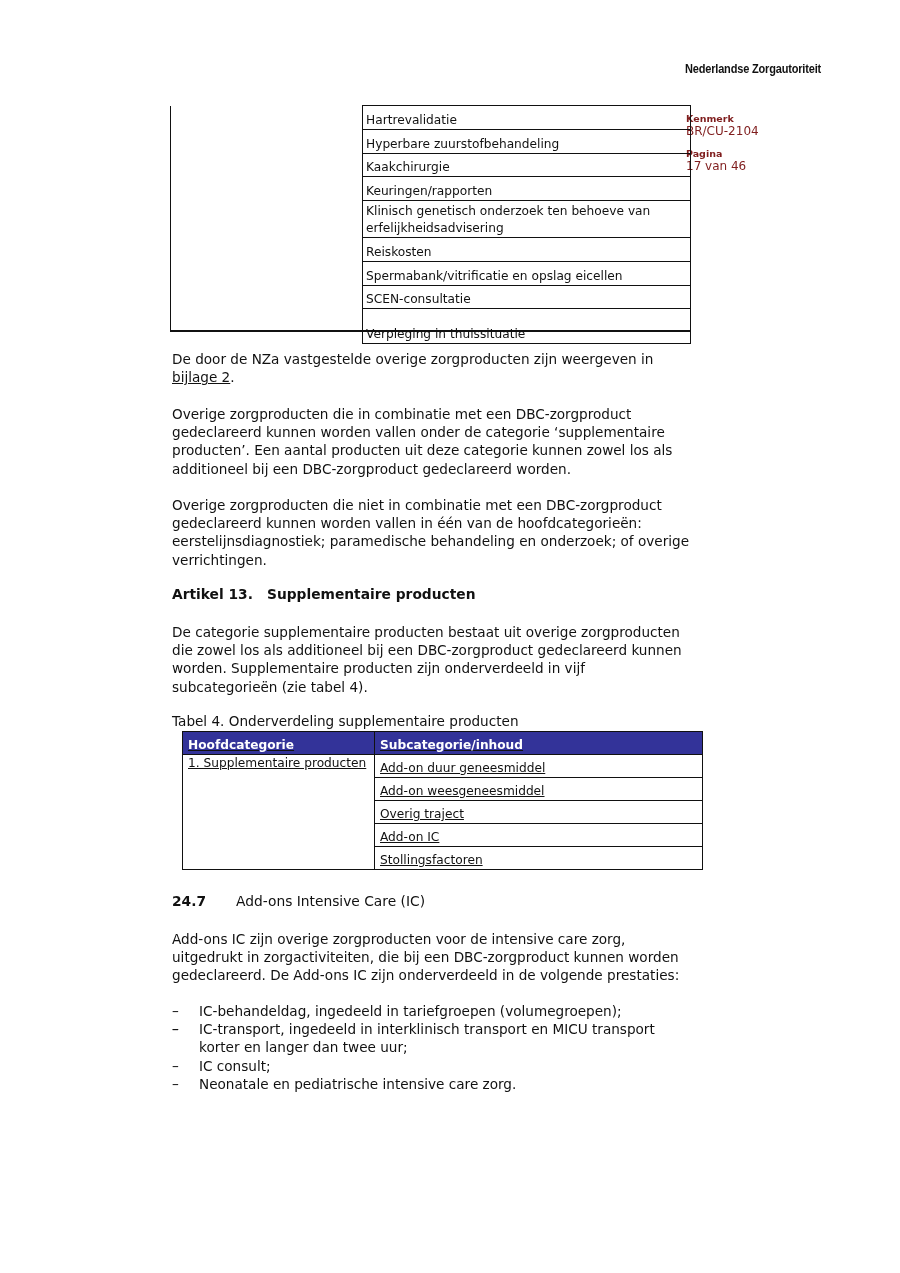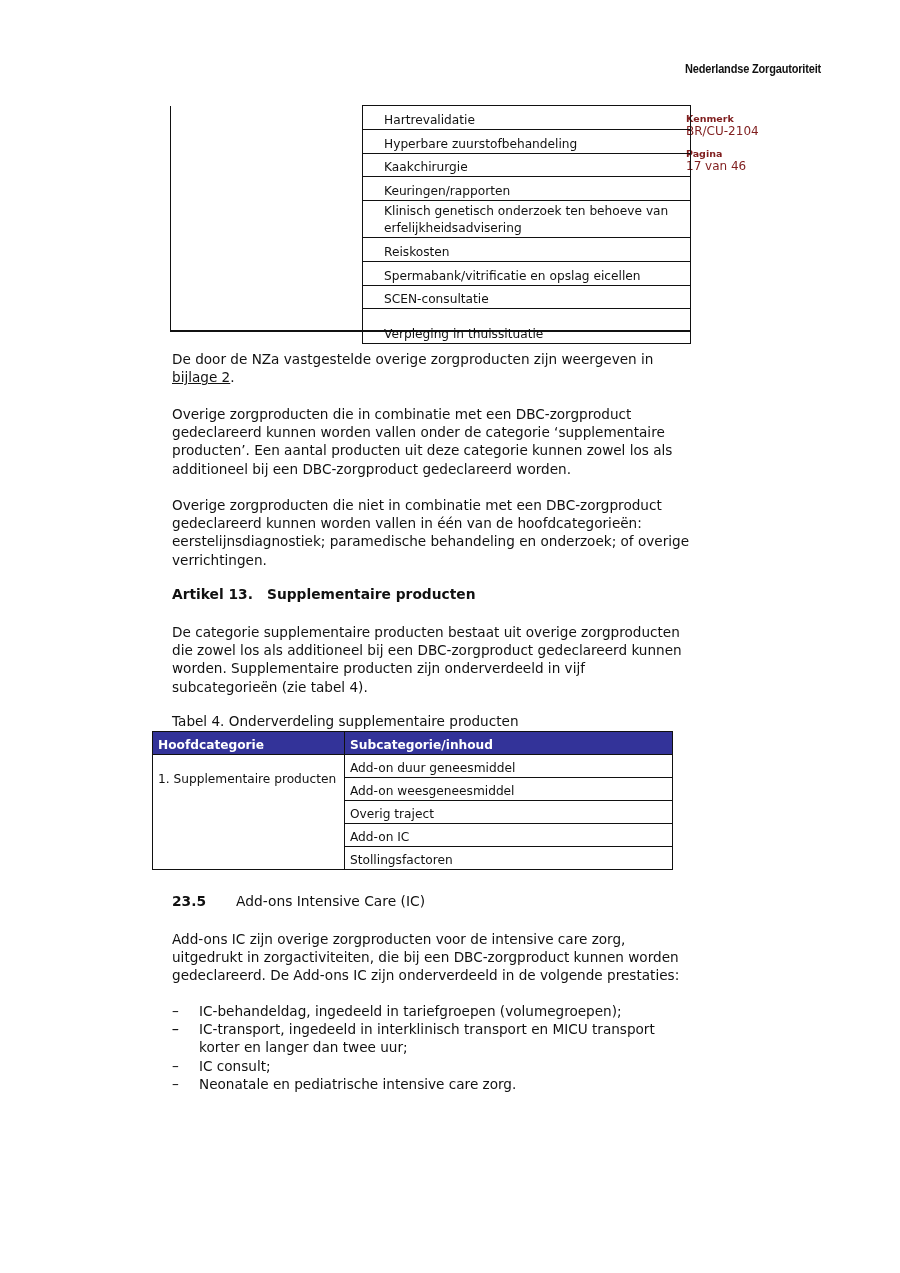--- a/index.html
+++ b/index.html
@@ -7,33 +7,33 @@
          font-family: "DejaVu Sans", sans-serif; color: #111; }
   .brand { position: absolute; left: 685px; top: 62px; font-family: "Liberation Sans", sans-serif;
            font-weight: bold; font-size: 12.5px; color: #111; letter-spacing: -0.2px; transform: scaleX(0.88); transform-origin: left; }
   .meta { position: absolute; left: 686px; top: 113px; font-size: 12px; color: #7f1d1d; }
   .meta .lbl { font-weight: bold; font-size: 9.5px; line-height: 11px; }
   .meta .val { font-size: 12px; line-height: 14px; margin-bottom: 10px; }
 
   .t1-left { position: absolute; left: 170px; top: 106px; width: 1px; height: 226px; background: #111; }
   .t1-bottom { position: absolute; left: 170px; top: 330px; width: 521px; height: 2px; background: #111; }
   table.t1 { position: absolute; left: 362px; top: 105px; width: 329px; border-collapse: collapse; }
-  table.t1 td { border: 1.5px solid #111; font-size: 12.2px; padding: 0 21px; vertical-align: bottom; line-height: 17px; }
+  table.t1 td { border: 1.5px solid #111; font-size: 12.2px; padding: 0 3px; vertical-align: bottom; line-height: 17px; }
 
   .para { position: absolute; left: 172px; width: 520px; font-size: 13.6px; line-height: 18.2px; color: #111; }
   .para u { text-decoration: underline; }
   .h-art { position: absolute; left: 172px; top: 586px; font-size: 13.8px; font-weight: bold; }
   .h-art span.gap { display: inline-block; width: 14px; }
 
   .caption { position: absolute; left: 172px; top: 713px; font-size: 13.6px; }
-  table.t2 { position: absolute; left: 152px; top: 731px; width: 521px; border-collapse: collapse; }
+  table.t2 { position: absolute; left: 182px; top: 731px; width: 521px; border-collapse: collapse; text-decoration: underline; }
   table.t2 th { background: #333399; color: #fff; font-size: 12.2px; text-align: left; padding: 4px 5px 0 5px;
                 border: 1.5px solid #111; height: 18px; font-weight: bold; }
   table.t2 td { border: 1.5px solid #111; font-size: 12.2px; padding: 0 5px; vertical-align: bottom; height: 22px; line-height: 17px; }
-  table.t2 td.main { vertical-align: top; padding-top: 16px; width: 181px; }
+  table.t2 td.main { vertical-align: top; padding-top: 0; width: 181px; }
 
   .h-sec { position: absolute; left: 172px; top: 893px; font-size: 13.8px; }
   .h-sec b { display: inline-block; width: 64px; }
   ul.dash { position: absolute; left: 172px; top: 1002px; margin: 0; padding: 0; list-style: none; width: 520px; }
   ul.dash li { position: relative; padding-left: 27px; font-size: 13.6px; line-height: 18.2px; }
   ul.dash li .dash-icon { position: absolute; left: 0; top: 0; }
 </style>
 </head>
 <body>
 
@@ -114,21 +114,21 @@
   <tr>
         <td>Add-on IC</td>
       </tr>
   <tr>
         <td>Stollingsfactoren</td>
       </tr>
 </tbody>
   </table>
 
 <div class="h-sec">
-  <b>23.5</b><span>Add-ons Intensive Care (IC)</span>
+  <b>24.7</b><span>Add-ons Intensive Care (IC)</span>
 </div>
 
 <div class="para" style="top:930px">Add-ons IC zijn overige zorgproducten voor de intensive care zorg, uitgedrukt in zorgactiviteiten, die bij een DBC-zorgproduct kunnen worden gedeclareerd. De Add-ons IC zijn onderverdeeld in de volgende prestaties:</div>
 
 <ul class="dash">
   <li><span class="dash-icon">–</span><span>IC-behandeldag, ingedeeld in tariefgroepen (volumegroepen);</span></li>
   <li><span class="dash-icon">–</span></li>
   <li><span class="dash-icon">–</span><span>IC-transport, ingedeeld in interklinisch transport en MICU transport korter en langer dan twee uur;</span></li>
   <li><span class="dash-icon">–</span><span>IC consult;</span></li>
   <li><span class="dash-icon">–</span><span>Neonatale en pediatrische intensive care zorg.</span></li>

